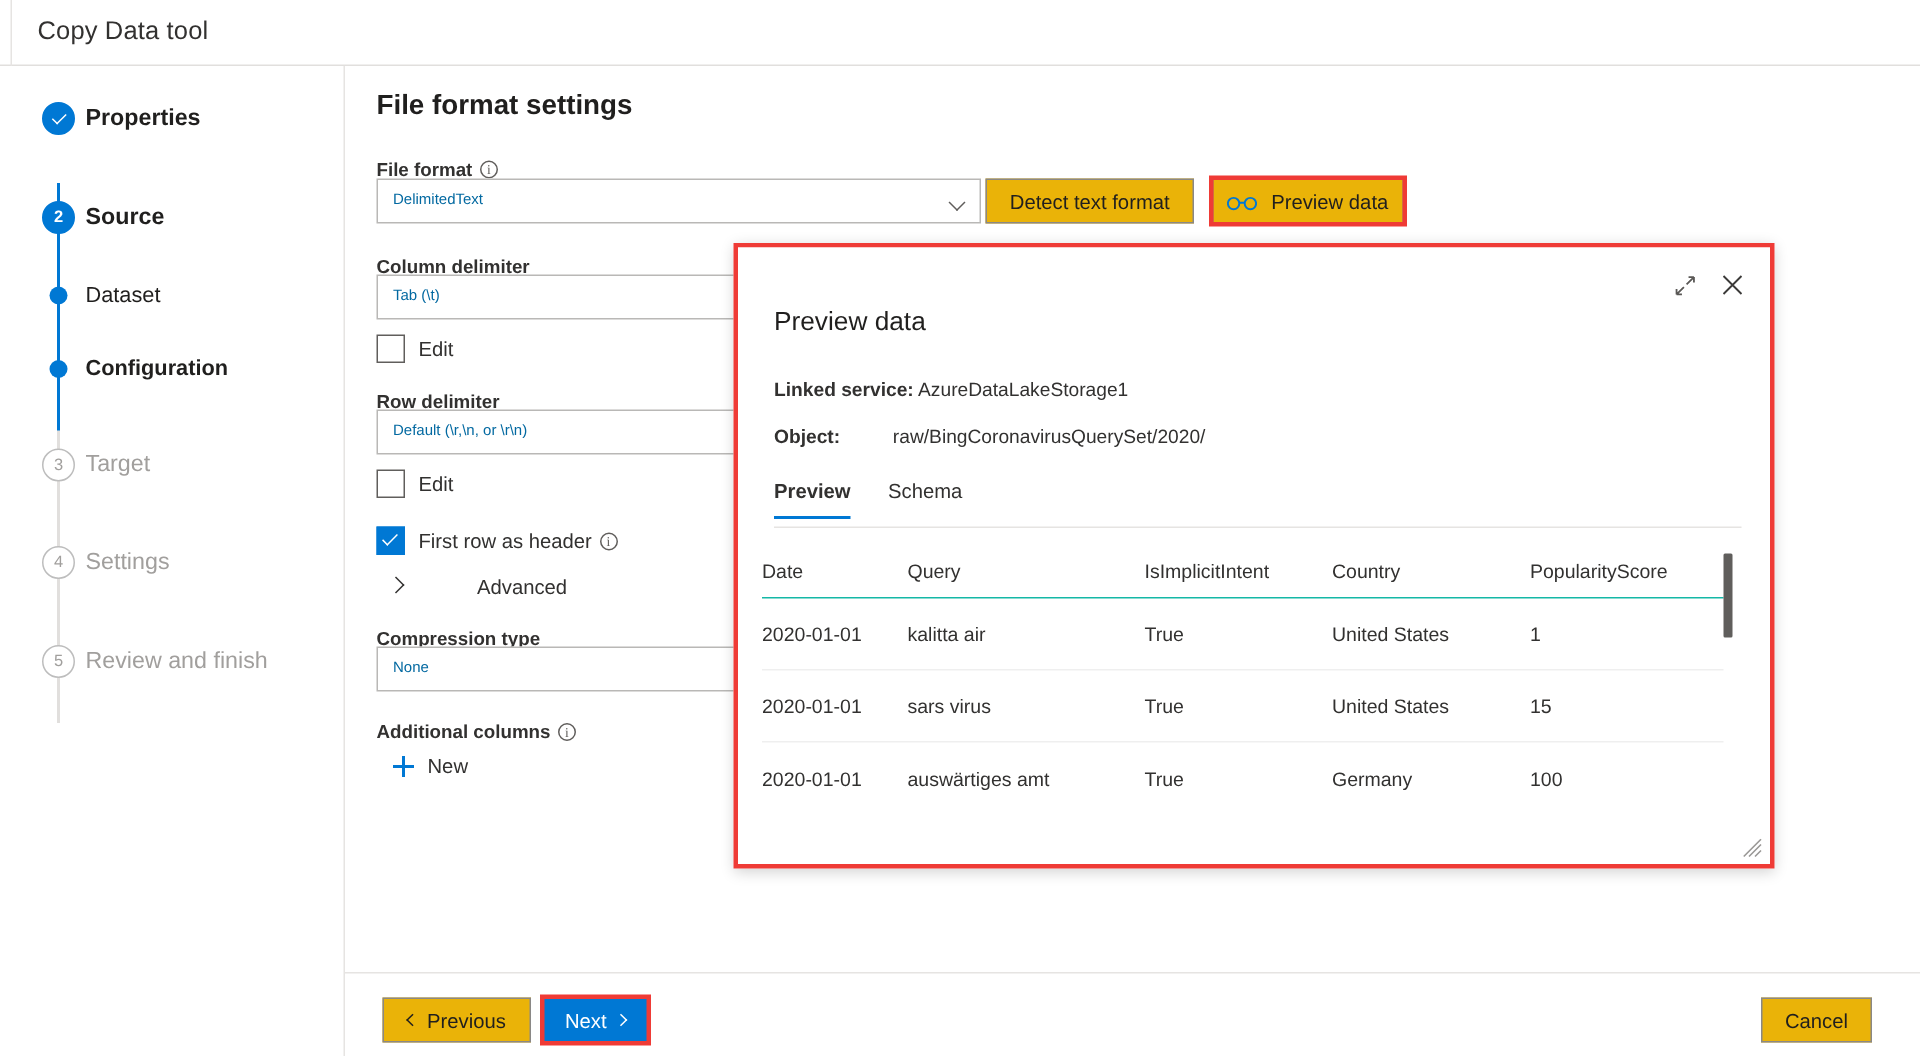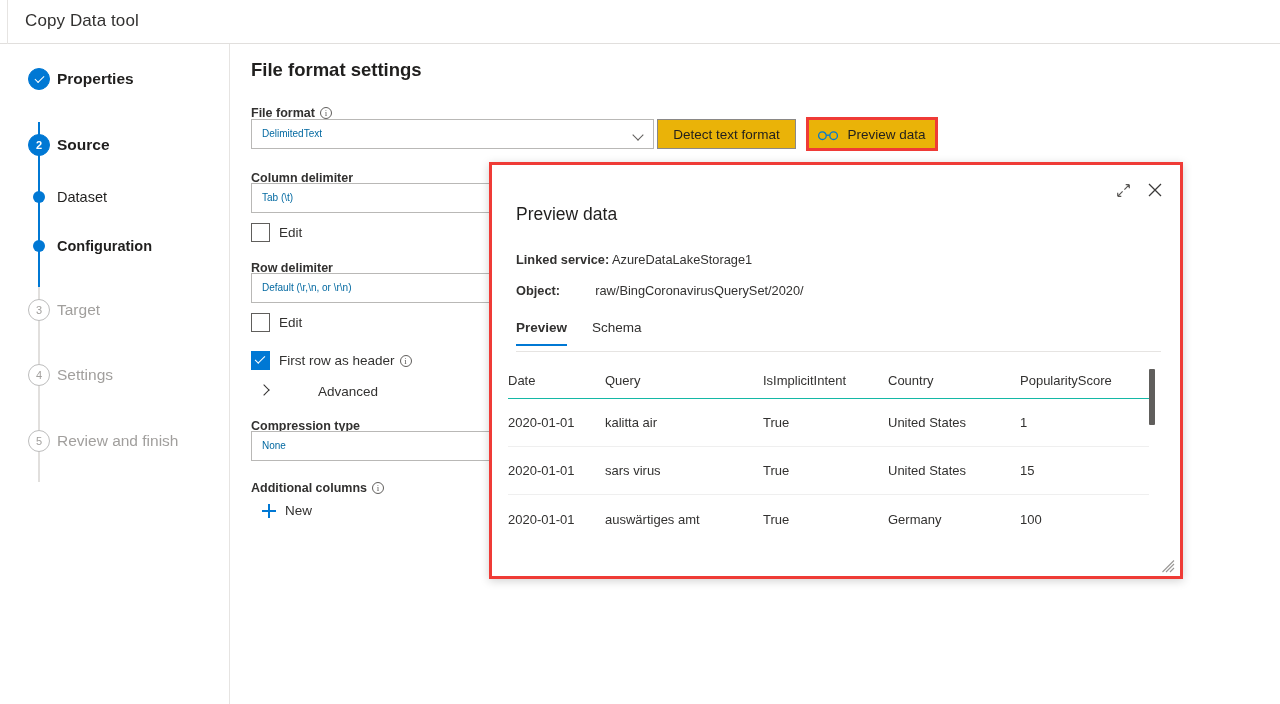--- a/index.html
+++ b/index.html
@@ -475,14 +475,30 @@
       </div>
 
       <div class="grip">
         <svg width="13" height="13" viewBox="0 0 13 13" aria-hidden="true">
           <path d="M12 4 4 12M12 8 8 12M12 0.5 0.5 12" stroke="#9a9896" stroke-width="1.1" fill="none"></path>
         </svg>
       </div>
     </div>
   </div>
 
+  <div class="footer">
+    <div class="btn" style="left:25px; top:16px; width:99px;">
+      <span class="chev-sm left"></span>
+      <span>Previous</span>
+    </div>
+
+    <div class="btn primary" style="left:132px; top:16px; width:70px;">
+      <span>Next</span>
+      <span class="chev-sm right"></span>
+    </div>
+    <div class="redbox" style="left:130px; top:14px; width:74px; height:34px;"></div>
+
+    <div class="btn" style="left:944px; top:16px; width:74px;">
+      <span>Cancel</span>
+    </div>
+  </div>
 
 </div>
 
 </body></html>

